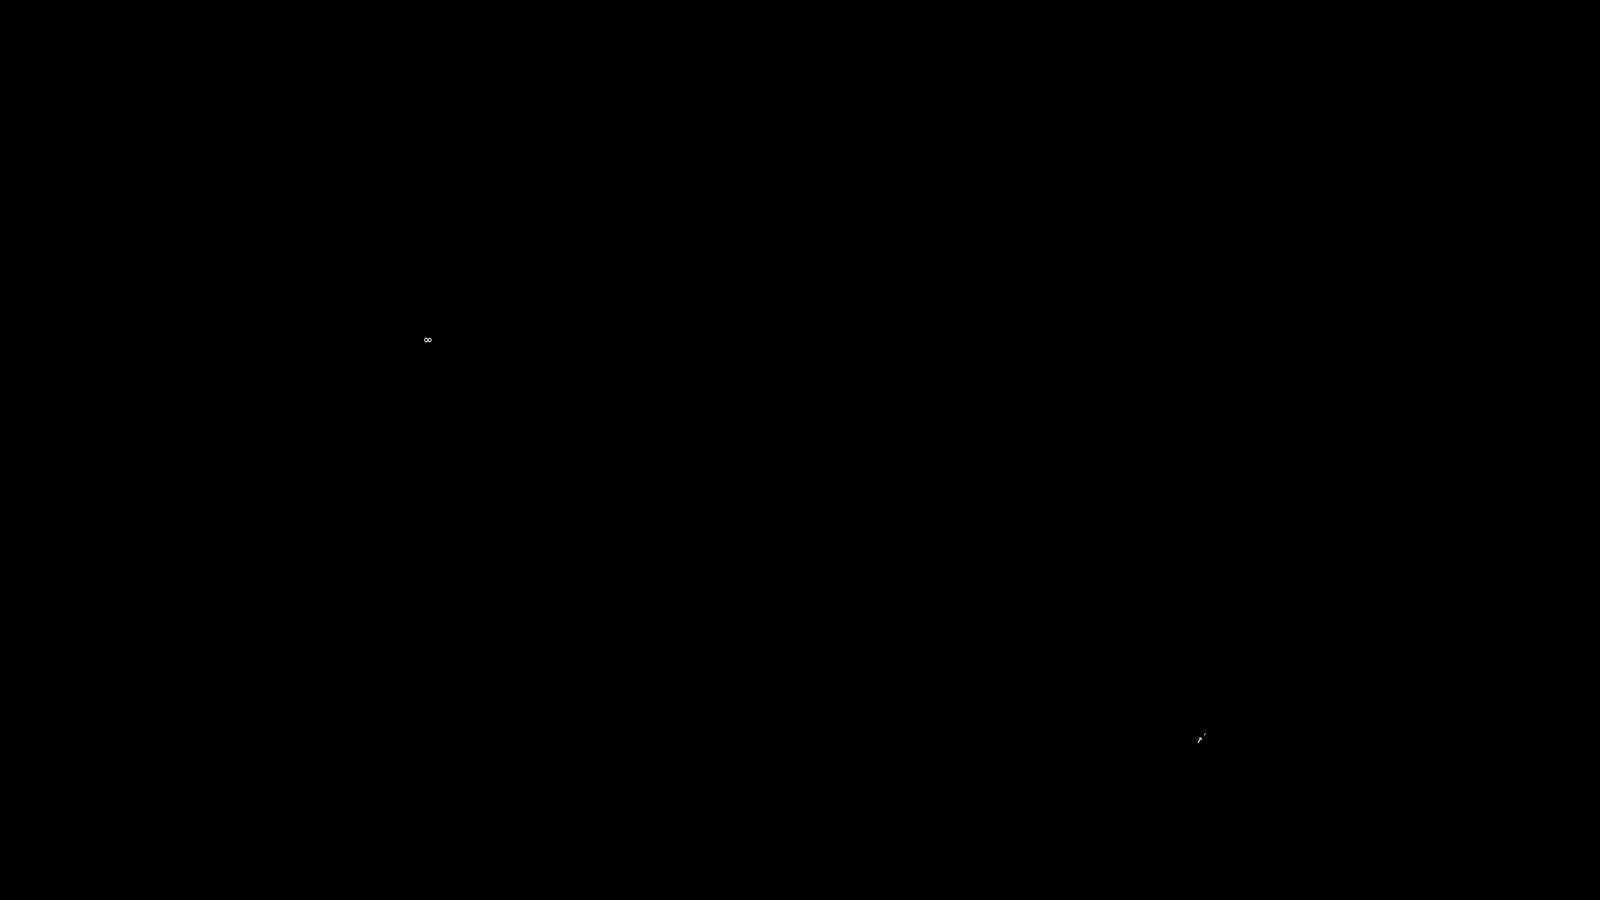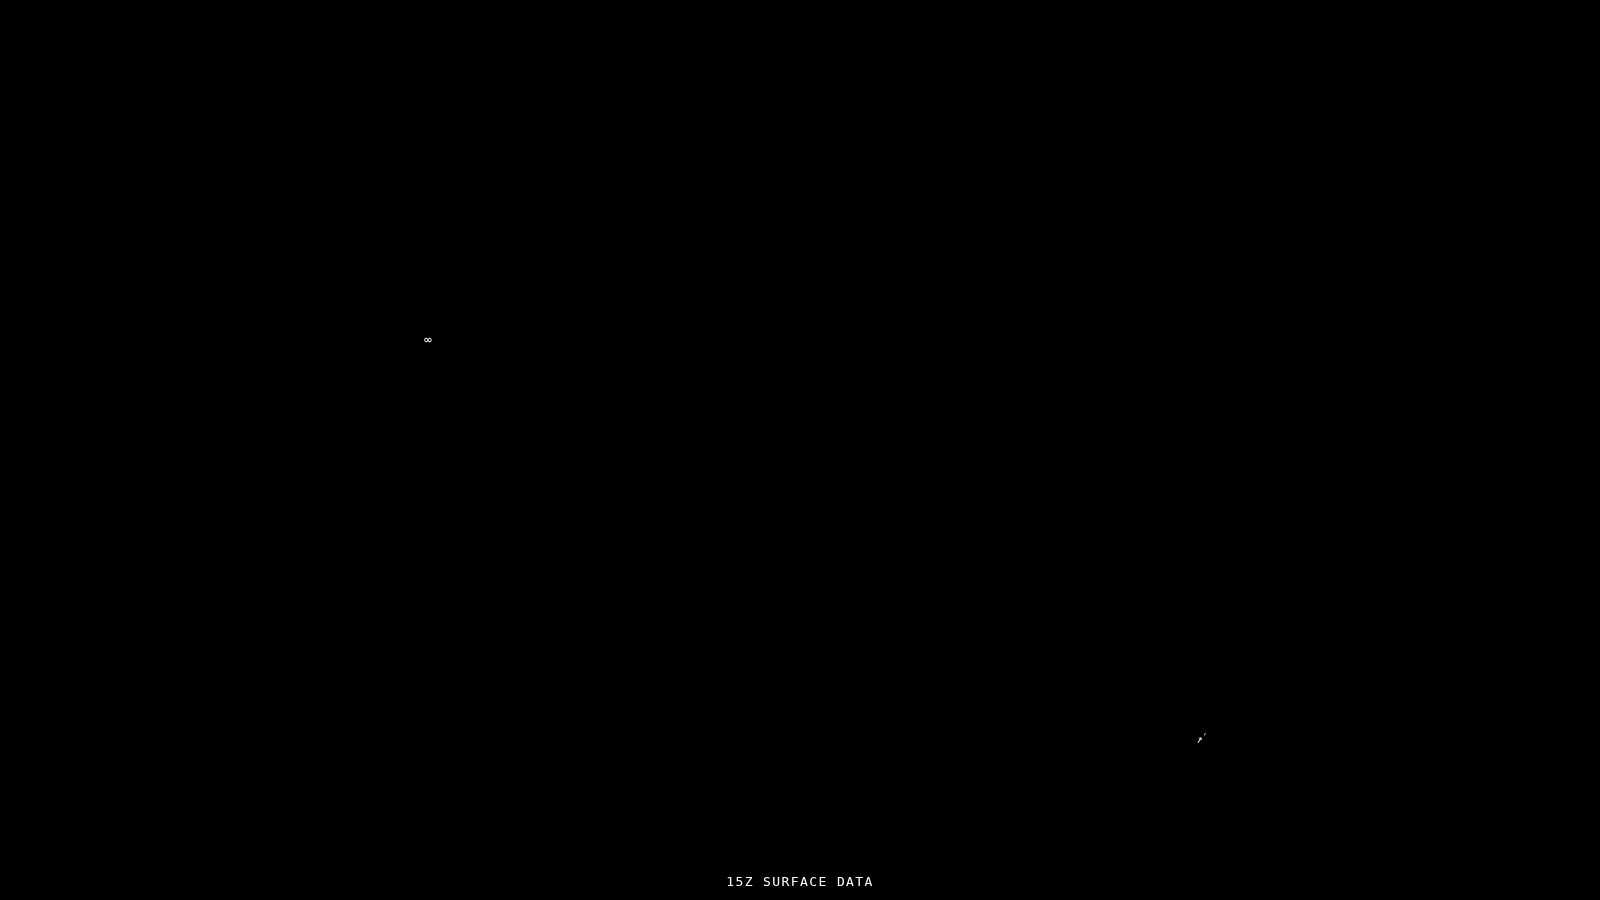--- a/index.html
+++ b/index.html
@@ -58,15 +58,14 @@
 <body>
 
 <div id="viewport">
 
   <div class="map-surface"></div>
 
   <div class="map-marker marker-station-a">∞</div>
 
   <div class="map-marker marker-station-b">↗′</div>
 
-  <div class="caption">15Z SURFACE DATA</div>
 
 </div>
 
 </body></html>

